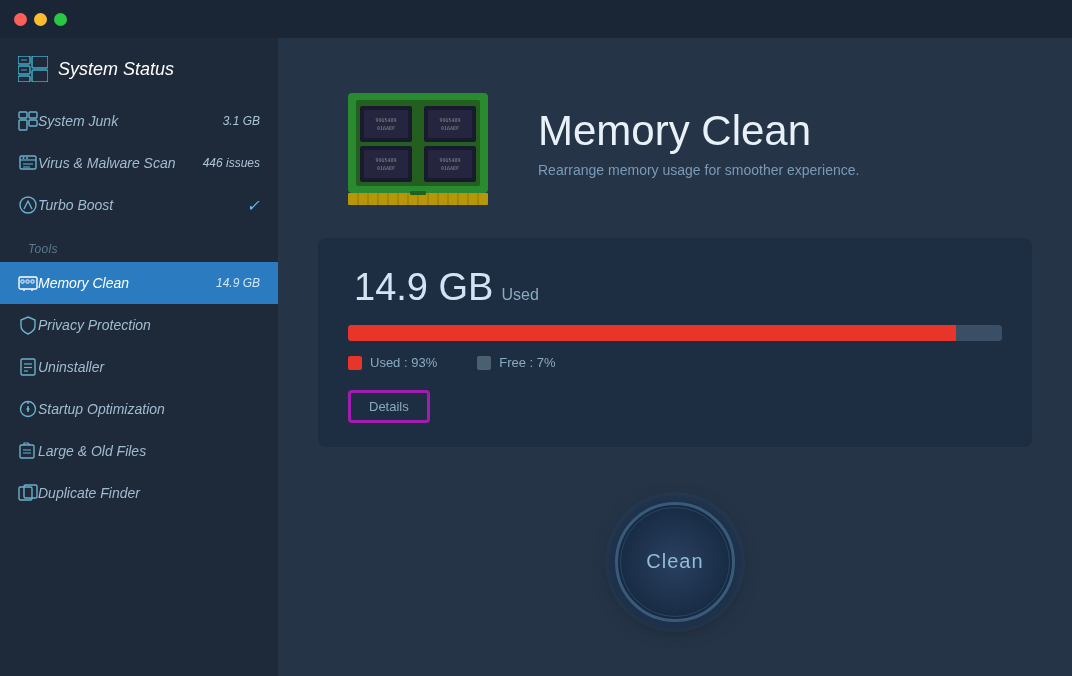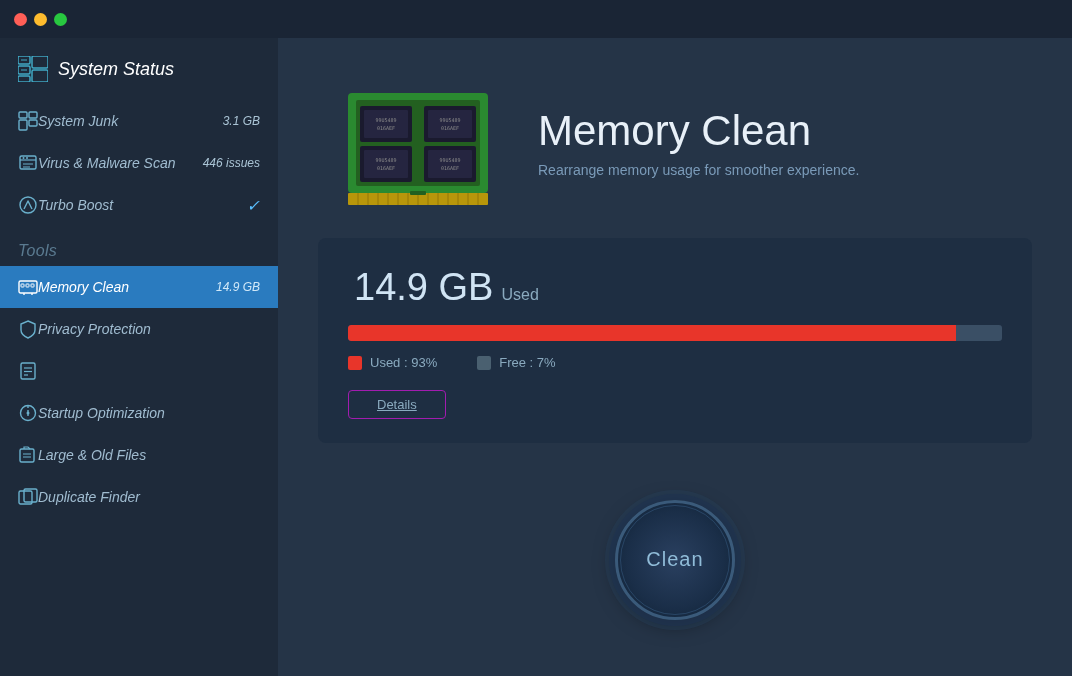--- a/index.html
+++ b/index.html
@@ -108,22 +108,22 @@
     .sidebar-item.active .sidebar-item-badge {
       color: #d0e8f8;
     }
     .sidebar-item-check {
       color: #5abfff;
       font-size: 16px;
       margin-left: auto;
     }
 
     .sidebar-tools-label {
-      padding: 16px 18px 6px 18px;
-      font-size: 16px;
+      padding: 16px 18px 6px 28px;
+      font-size: 12px;
       color: #5a7a90;
       text-transform: none;
       letter-spacing: 0.3px;
     }
 
     
     .content {
       flex: 1;
       background: #253447;
       display: flex;
@@ -218,28 +218,27 @@
       width: 14px;
       height: 14px;
       border-radius: 2px;
     }
     .legend-dot-used { background: #e8352a; }
     .legend-dot-free { background: #4a6070; }
 
     .details-btn {
       display: inline-block;
       margin-top: 20px;
-      padding: 6px 28px;
+      padding: 6px 18px;
       background: transparent;
-      border: 1px solid #a21caf;
+      border: 3px solid #a21caf;
       color: #8aaabf;
       font-size: 13px;
       border-radius: 4px;
       cursor: pointer;
-      text-decoration: underline;
     }
 
     
     .clean-area {
       flex: 1;
       display: flex;
       align-items: center;
       justify-content: center;
       width: 100%;
     }
@@ -380,20 +379,21 @@
 
       <div class="sidebar-item">
         <div class="sidebar-item-icon">
           <svg width="20" height="20" viewBox="0 0 20 20" fill="none">
             <rect x="3" y="2" width="14" height="16" rx="1.5" stroke="#6ab0cc" stroke-width="1.4" fill="none"></rect>
             <line x1="6" y1="7" x2="14" y2="7" stroke="#6ab0cc" stroke-width="1.2"></line>
             <line x1="6" y1="10.5" x2="14" y2="10.5" stroke="#6ab0cc" stroke-width="1.2"></line>
             <line x1="6" y1="14" x2="10" y2="14" stroke="#6ab0cc" stroke-width="1.2"></line>
           </svg>
         </div>
+        <span class="sidebar-item-label">Uninstaller</span>
       </div>
 
       <div class="sidebar-item">
         <div class="sidebar-item-icon">
           <svg width="20" height="20" viewBox="0 0 20 20" fill="none">
             <circle cx="10" cy="10" r="7.5" stroke="#6ab0cc" stroke-width="1.4" fill="none"></circle>
             <line x1="10" y1="2.5" x2="10" y2="5" stroke="#6ab0cc" stroke-width="1.4"></line>
             <path d="M10 7 L10 13" stroke="#6ab0cc" stroke-width="1.4"></path>
             <circle cx="10" cy="10" r="1.5" fill="#6ab0cc"></circle>
           </svg>

